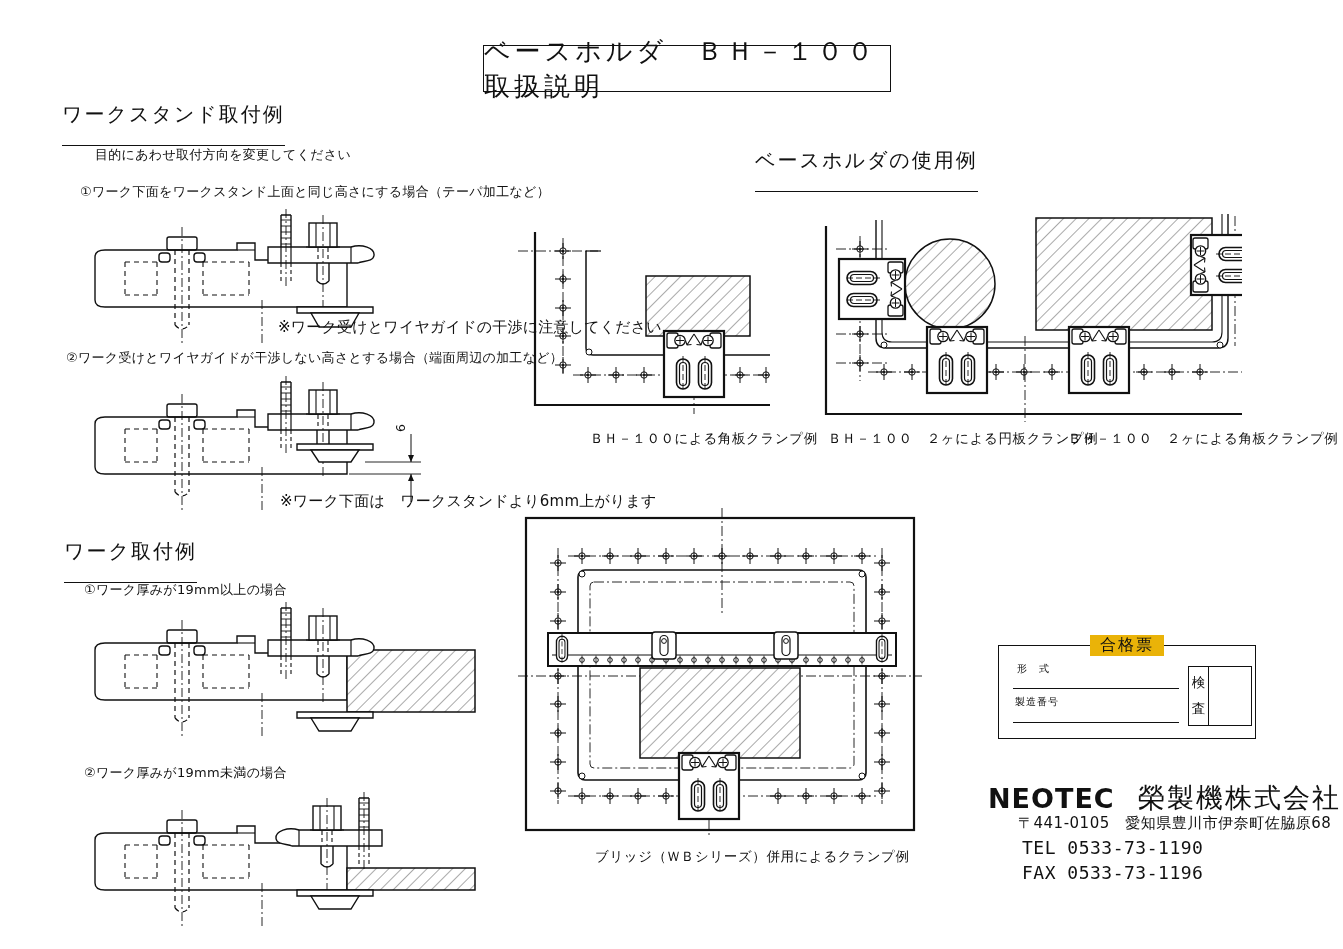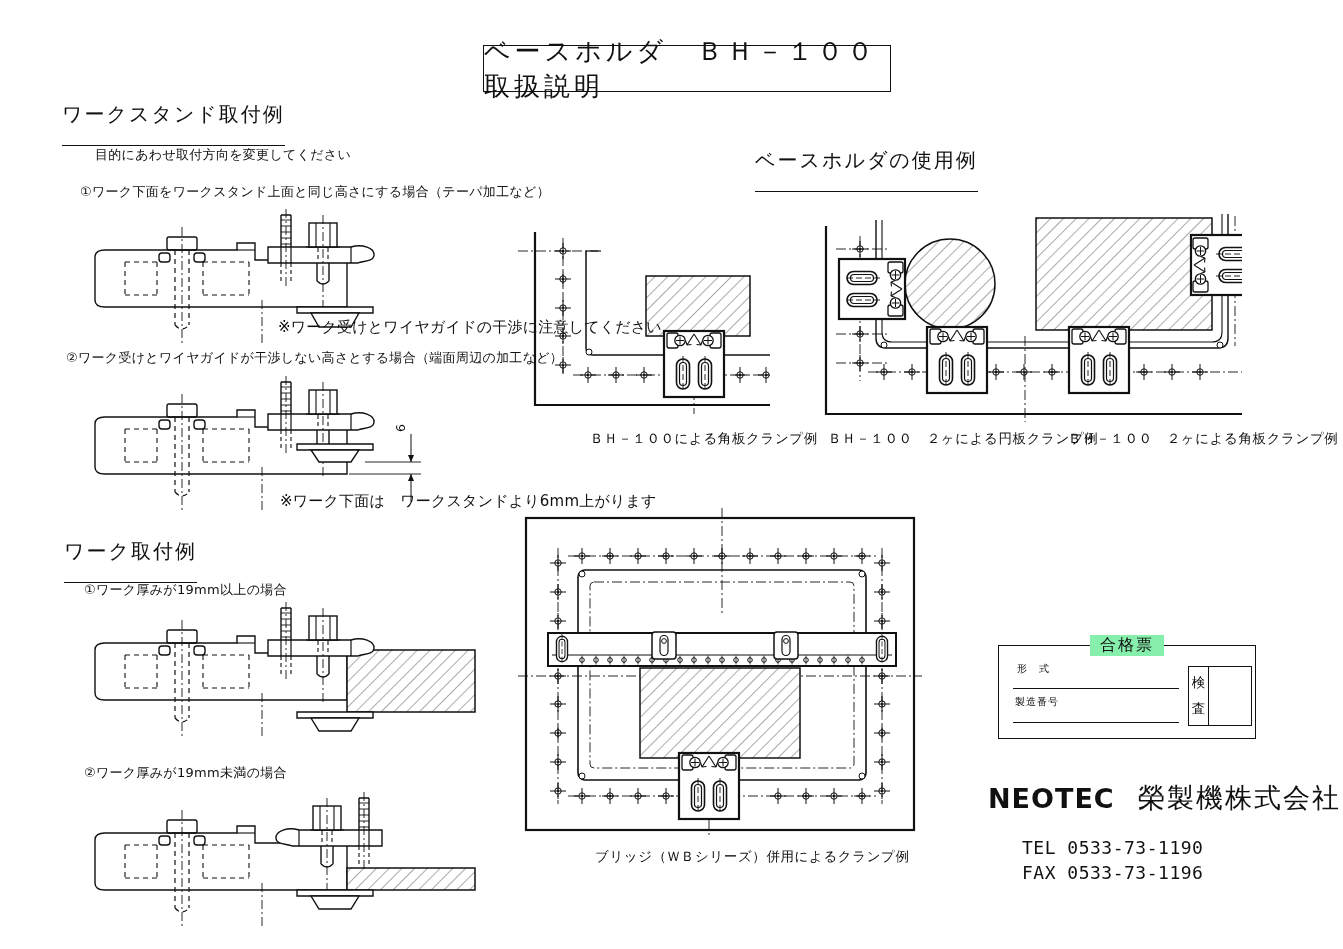--- a/index.html
+++ b/index.html
@@ -8,21 +8,21 @@
   .abs{position:absolute;}
   .jp{white-space:nowrap;}
   .titlebox{border:1.7px solid #111;display:flex;align-items:center;justify-content:center;
             font-size:26px;letter-spacing:4px;}
   .h1{font-size:20px;letter-spacing:2px;border-bottom:1.6px solid #111;padding-bottom:17px;display:inline-block;}
   .t13{font-size:13px;letter-spacing:0.3px;}
   .t12{font-size:15px;letter-spacing:0.2px;}
   .cap{font-size:13.5px;letter-spacing:0.6px;}
   .passbox{border:1.6px solid #111;}
   .pass-legend{position:absolute;top:-11px;left:50%;transform:translateX(-50%);
-               background:#86efac;padding:0 10px;font-size:16px;letter-spacing:2px;}
+               background:#eab308;padding:0 10px;font-size:16px;letter-spacing:2px;}
   .pass-label{position:absolute;font-size:10px;letter-spacing:1px;}
   .pass-line{position:absolute;height:0;border-bottom:1.3px solid #111;}
   .inspect-box{position:absolute;border:1.5px solid #111;display:flex;}
   .inspect-col{width:19px;border-right:1.3px solid #111;display:flex;flex-direction:column;
                align-items:center;justify-content:space-around;font-size:13.5px;padding:3px 0;}
   .inspect-area{flex:1;}
   .logo{font-size:27px;font-weight:900;letter-spacing:1px;}
   .cname{font-size:27px;letter-spacing:2px;}
   .addr{font-size:15px;letter-spacing:0.5px;}
   .tel{font-size:18px;font-family:"DejaVu Sans Mono",monospace;letter-spacing:0.5px;}
@@ -300,16 +300,17 @@
       <div class="inspect-col">
         <span>検</span>
         <span>査</span>
       </div>
       <div class="inspect-area"></div>
     </div>
   </div>
 
   <div class="abs logo" style="left:988px;top:783px">NEOTEC</div>
   <div class="abs cname jp" style="left:1138px;top:780px">榮製機株式会社</div>
+  <div class="abs addr jp" style="left:1018px;top:814px">〒441-0105　愛知県豊川市伊奈町佐脇原68</div>
   <div class="abs tel jp" style="left:1022px;top:837px">TEL 0533-73-1190</div>
   <div class="abs tel jp" style="left:1022px;top:862px">FAX 0533-73-1196</div>
 
 </div>
 
 </body></html>

